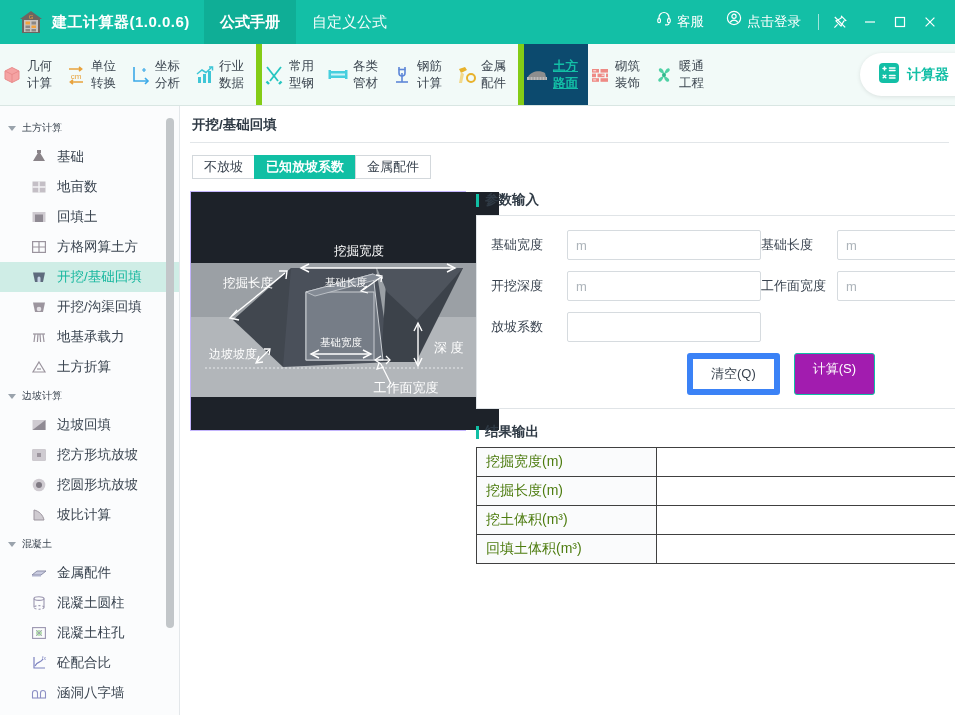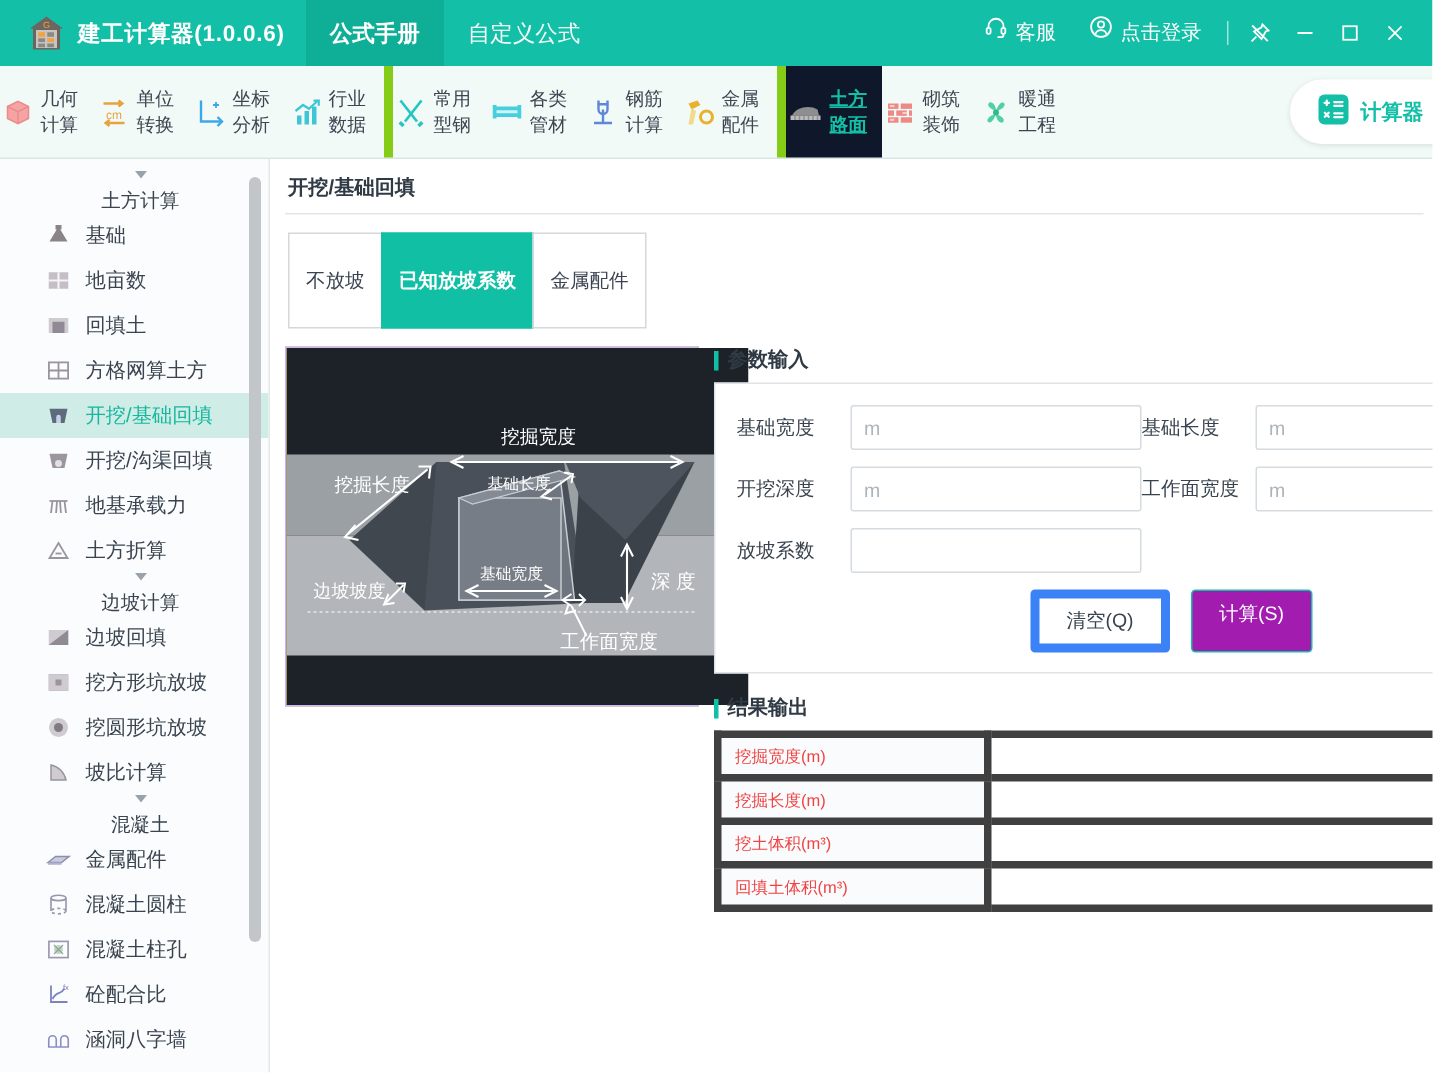--- a/index.html
+++ b/index.html
@@ -50,21 +50,21 @@
     display: flex; align-items: stretch;
   }
   .tgroup { display: flex; align-items: stretch; }
   .tgroup + .tgroup { border-left: 6px solid #84cc16; }
   .titem {
     width: 64px; display: flex; flex-direction: row;
     align-items: center; justify-content: center; gap: 3px;
     font-size: 12.5px; color: #3C4650; cursor: default;
   }
   .titem .ti-icon { height: 26px; display:flex; align-items:center; justify-content:center; }
-  .titem.active { background: #0f172a; }
+  .titem.active { background: #0c4a6e; }
   .titem.active .ti-label { color: #13BFA6; text-decoration: underline; font-weight: bold; }
   .toolbar-flex { flex: 1; }
   .calc-pill {
     align-self: center; margin-right: -8px;
     display: flex; align-items: center; gap: 7px;
     background: #ffffff; border-radius: 22px 0 0 22px;
     padding: 9px 14px 9px 18px;
     box-shadow: 0 1px 4px rgba(0,0,0,.10);
     font-size: 14px; color: #13BFA6; font-weight: bold;
   }
@@ -73,21 +73,21 @@
   .sidebar {
     position: absolute; left: 0; top: 106px; width: 180px; height: 609px;
     background: #FBFCFD;
     border-right: 1px solid #E3E7EA;
     overflow: hidden;
     padding-top: 8px;
   }
   .grp-head {
     display: flex; align-items: center; gap: 6px;
     height: 28px; padding-left: 8px;
-    font-size: 13px; color: #3A4450; flex-direction: column;
+    font-size: 10px; color: #3A4450;
   }
   .caret {
     width: 0; height: 0;
     border-left: 4.5px solid transparent; border-right: 4.5px solid transparent;
     border-top: 5px solid #9AA3AC;
   }
   .leaf {
     display: flex; align-items: center; gap: 9px;
     height: 30px; padding-left: 30px;
     font-size: 13.5px; color: #3A4450; cursor: default;
@@ -107,21 +107,21 @@
     padding: 8px 6px 0 9px;
   }
   .page-title {
     font-size: 13.5px; font-weight: bold; color: #2F3A45;
     padding: 2px 0 8px 2px;
     border-bottom: 1px solid #E2E6E9;
   }
   .segmented { display: flex; margin: 12px 0 0 2px; }
   .seg {
     border: 1px solid #D3D8DC; background: #fff; color: #3A4450;
-    font-size: 13px; padding: 22px 11px; margin-left: -1px; cursor: default;
+    font-size: 13px; padding: 2px 11px; margin-left: -1px; cursor: default;
     font-family: "Liberation Sans", sans-serif;
   }
   .seg:first-child { margin-left: 0; }
   .seg.active {
     background: #11BFA4; border-color: #11BFA4; color: #ffffff; font-weight: bold;
   }
 
   .body-row { display: flex; gap: 10px; margin-top: 12px; }
   .diagram-wrap {
     width: 276px; height: 240px; border: 1px solid #c4b5fd; background: #eab308;
@@ -154,21 +154,21 @@
   .btn {
     font-size: 13px; padding: 6px 18px; border-radius: 3px; cursor: default;
     font-family: "Liberation Sans", sans-serif;
   }
   .btn-clear { background: #ffffff; border: 6px solid #3b82f6; color: #3A4450; }
   .btn-calc { background: #a21caf; border: 1px solid #11BFA4; color: #ffffff; }
 
   .result-wrap { margin-top: 14px; }
   .rtable { width: 100%; border-collapse: collapse; }
   .rtable td {
-    border: 5px solid #404040; height: 29px; font-size: 11px; color: #ef4444;
+    border: 1px solid #404040; height: 29px; font-size: 14px; color: #4d7c0f;
     padding: 0 9px;
   }
   .rtable td.rkey { width: 180px; background: #FAFBFC; }
   .rtable td.rval { background: #ffffff; }
 </style>
 </head>
 <body>
 
 <div class="titlebar">
   <div class="brand">

